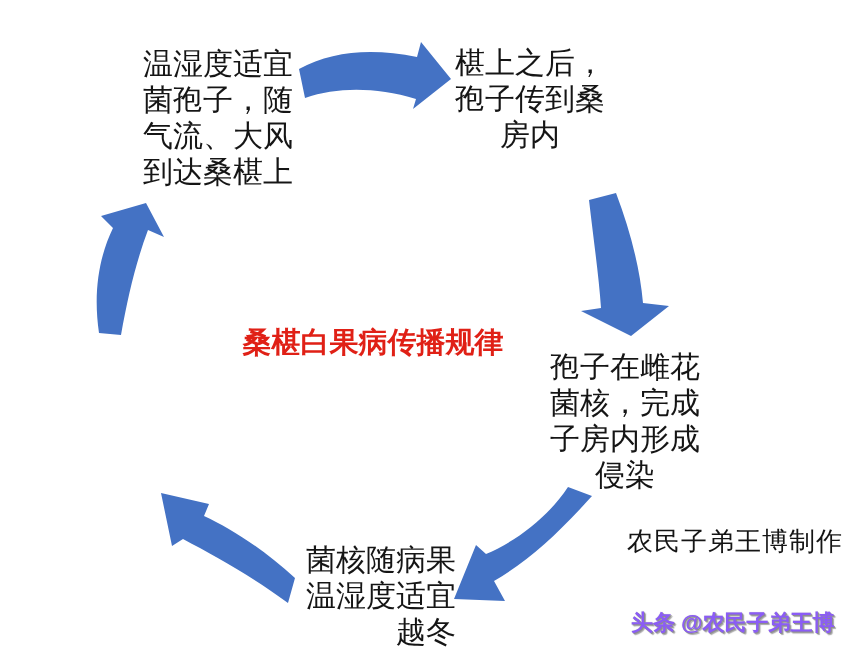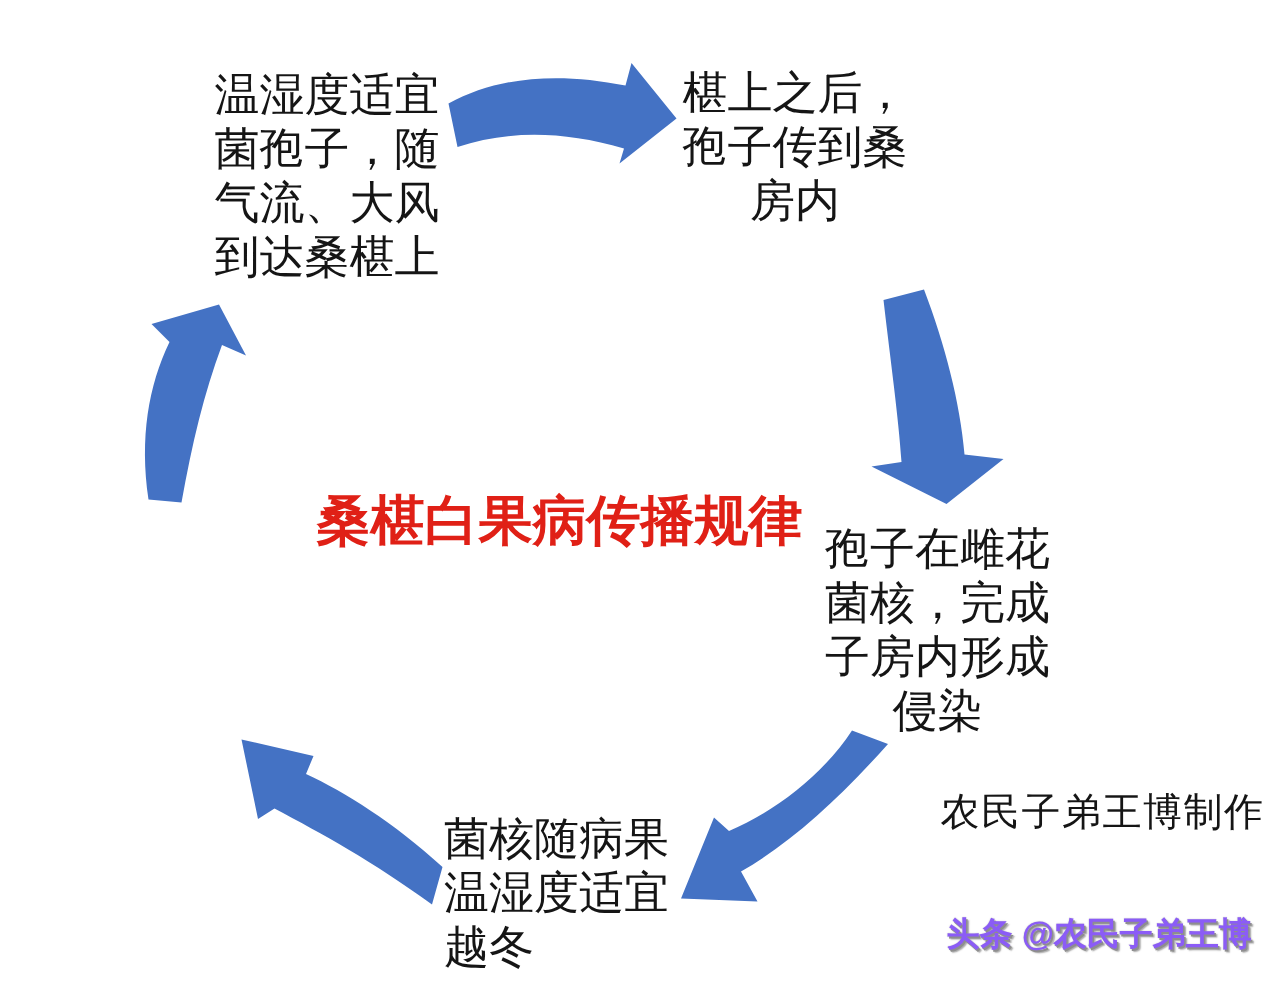--- a/index.html
+++ b/index.html
@@ -15,25 +15,25 @@
   .step{
     position:absolute;
     font-size:30px;
     line-height:36px;
     letter-spacing:0;
   }
   .step .ln{white-space:nowrap;}
   .step1{left:143px;top:46px;width:160px;text-align:left;}
   .step2{left:452px;top:45px;width:156px;text-align:center;}
   .step3{left:546px;top:349px;width:158px;text-align:center;}
-  .step4{left:296px;top:542px;width:160px;text-align:left;}
+  .step4{left:296px;top:542px;width:160px;text-align:right;}
   .step5{left:42px;top:346px;width:156px;text-align:center;}
   .title{
     position:absolute;left:195px;top:323px;width:356px;
-    text-align:center;font-size:36px;font-weight:bold;
+    text-align:center;font-size:29px;font-weight:bold;
     white-space:nowrap;
   }
   .credit{
     position:absolute;left:620px;top:524px;width:230px;
     text-align:center;font-size:26px;letter-spacing:1px;white-space:nowrap;
   }
   .watermark{
     position:absolute;left:631px;top:608px;
     font-size:22px;font-weight:bold;white-space:nowrap;
     color:#8b5cf6;

